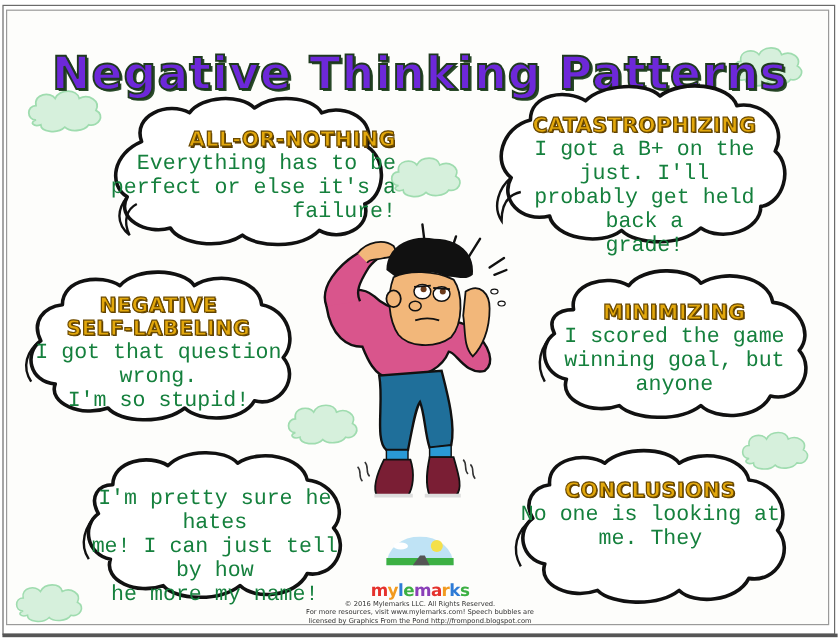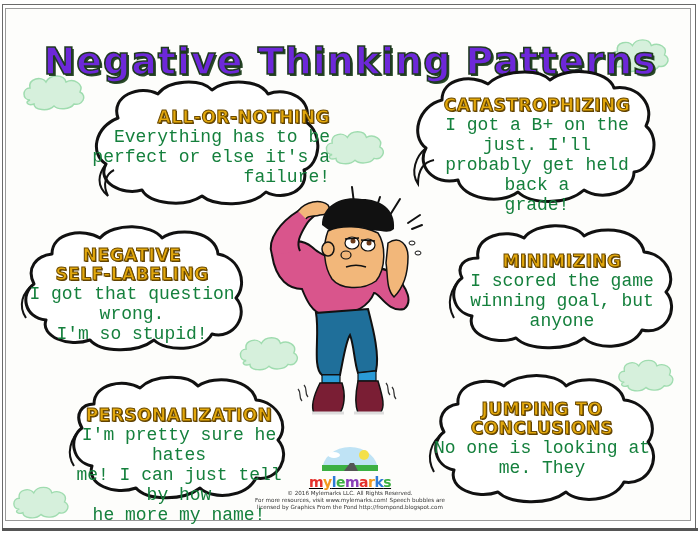--- a/index.html
+++ b/index.html
@@ -41,21 +41,21 @@
   .body-text {
     font-family: Liberation Mono, monospace;
     color: #15803d; font-size: 18px; line-height: 20px;
   }
   .footer {
     position: absolute; left: 245px; top: 447px; width: 210px; text-align: center;
   }
   .logo-img { margin: 0 auto; width: 60px; height: 26px; position: relative; }
   .logo-text {
     font-family: "DejaVu Sans", sans-serif; font-weight: bold; font-size: 14px;
-    letter-spacing: -0.5px; margin-top: 1px; line-height: 16px; text-decoration: underline;
+    letter-spacing: -0.5px; margin-top: 12px; line-height: 16px;
   }
   .copyright { font-size: 5.6px; line-height: 7px; color: #333; font-family: "DejaVu Sans", sans-serif; }
   .figure { position: absolute; left: 262px; top: 185px; width: 175px; height: 255px; }
 </style>
 </head>
 <body>
 
 <div class="frame-outer"></div>
 <div class="frame-inner"></div>
 <div class="bottom-rule"></div>
@@ -130,34 +130,32 @@
     <div class="body-text">winning goal, but anyone</div>
   </div>
 </div>
 
 <div class="bubble" style="left:66px;top:374px;width:226px;height:130px;">
   <svg width="226" height="130" viewBox="0 0 226 130">
     <path d="M28,30 C28,10 58,4 74,14 C88,0 122,0 132,12 C150,0 186,6 190,26 C212,28 224,52 212,66 C226,82 212,108 190,104 C180,124 146,126 134,114 C116,128 80,126 70,114 C48,122 20,110 26,92 C6,88 2,64 16,54 C8,40 16,30 28,30 Z" fill="#ffffff" stroke="#111" stroke-width="3" stroke-linejoin="round"></path>
     <path d="M16,54 C4,64 0,80 8,92" fill="none" stroke="#111" stroke-width="2"></path>
   </svg>
   <div class="bubble-content" style="left:0;top:32px;width:226px;">
-    <div class="heading">PERSONALIZATION</div>
     <div class="body-text">I'm pretty sure he hates</div>
     <div class="body-text">me! I can just tell by how</div>
     <div class="body-text">he more my name!</div>
   </div>
 </div>
 
 <div class="bubble" style="left:424px;top:372px;width:236px;height:134px;">
   <svg width="236" height="134" viewBox="0 0 236 134">
     <path d="M34,32 C32,10 64,4 80,14 C94,0 132,0 142,14 C160,2 196,8 200,28 C222,30 236,54 224,70 C238,86 224,114 200,110 C190,130 154,132 142,120 C124,134 86,132 74,120 C52,128 24,116 30,98 C10,94 6,70 20,60 C12,46 20,34 34,32 Z" fill="#ffffff" stroke="#111" stroke-width="3" stroke-linejoin="round"></path>
     <path d="M20,60 C6,70 2,86 10,100" fill="none" stroke="#111" stroke-width="2"></path>
   </svg>
   <div class="bubble-content" style="left:0;top:28px;width:236px;">
-    <div class="heading">JUMPING TO</div>
     <div class="heading">CONCLUSIONS</div>
     <div class="body-text">No one is looking at me. They</div>
   </div>
 </div>
 
 <svg class="figure" viewBox="0 0 175 255" width="175" height="255">
 
   <g stroke="#111" stroke-width="2" stroke-linecap="round">
     <line x1="90" y1="2" x2="92" y2="18"></line>
     <line x1="118" y1="12" x2="114" y2="24"></line>

